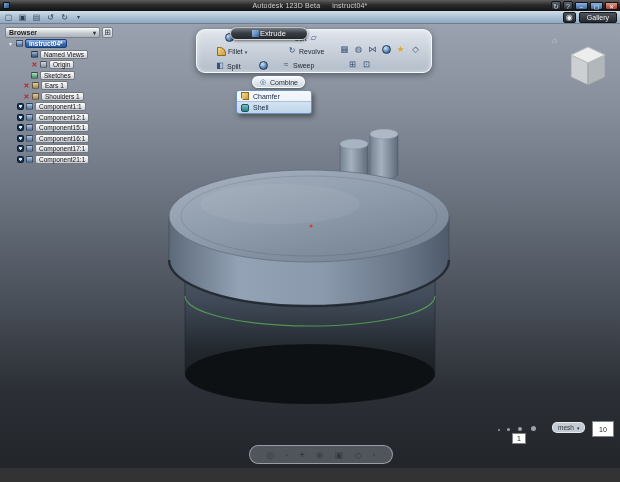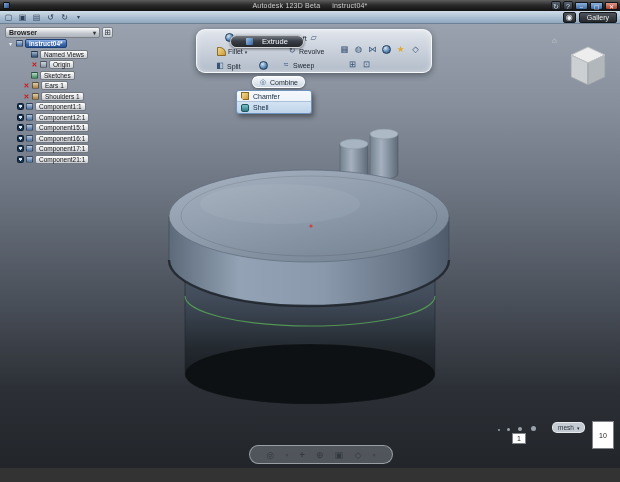--- a/index.html
+++ b/index.html
@@ -73,22 +73,22 @@
   .grp { position:absolute; display:flex; align-items:center; gap:2px; }
   .glabel { font-size:7px; color:#1b2330; }
   .grp .chev { font-size:5px; color:#30405a; }
   .mini { width:10px; height:10px; font-size:8px; line-height:10px; text-align:center; color:#37537a; }
   .mini.fil { width:9px; height:9px; background:linear-gradient(135deg,#f2d88c,#cf9a3a);
     border-radius:0 70% 0 0; border:0.5px solid #8a6a20; }
   .ball { width:9px; height:9px; border-radius:50%;
     background:radial-gradient(circle at 35% 30%, #d6e6f4, #5d8cba 55%, #2b4c74); border:0.5px solid #203a58; }
   .cluster-ico { position:absolute; width:11px; height:11px; font-size:8.5px; line-height:11px; text-align:center; color:#3a5578; }
   .cluster-ico.star { color:#dfa92c; }
-  .extrude-pill { position:absolute; left:34px; top:8px; height:13px; display:flex; align-items:center; gap:9px;
-    padding:0 15px; font-size:7.5px; color:#f2f4f7;
+  .extrude-pill { position:absolute; left:34px; top:0; height:13px; display:flex; align-items:center; gap:1px;
+    padding:0 21px; font-size:7.5px; color:#f2f4f7;
     background:linear-gradient(#767c85,#3a3f47 45%,#23272d); border:1px solid rgba(255,255,255,0.7);
     border-radius:7px; box-shadow:0 1px 3px rgba(0,0,0,0.55); }
   .pill-ico { width:7px; height:7px; border-radius:1px; background:linear-gradient(135deg,#9cc2ea,#35659c); }
   .combine-pill { position:absolute; left:56px; top:49px; height:12px; display:flex; align-items:center; gap:3px;
     padding:0 6px; font-size:7px; color:#1b2330;
     background:linear-gradient(#f6f9fc,#cdd8e4); border:1px solid rgba(255,255,255,0.95); border-radius:7px;
     box-shadow:0 1px 3px rgba(0,0,0,0.4); }
   .dropdown { position:absolute; left:40px; top:63px; width:76px;
     background:linear-gradient(#e9f1fa,#bfd4ea); border:1px solid #6c92bd; border-radius:3px;
     box-shadow:2px 3px 5px rgba(0,0,0,0.4); overflow:hidden; }
@@ -110,21 +110,21 @@
   .nav-ico { font-size:9px; color:#30363e; opacity:0.9; }
   .nav-chev { font-size:5.5px; color:#3a414a; opacity:0.9; }
 
   
   .snap { position:absolute; left:494px; top:395px; width:124px; height:30px; }
   .snap-dot { position:absolute; border-radius:50%; background:#9aa2ac; }
   .snap-chip { position:absolute; left:58px; top:3px; height:11px; display:flex; align-items:center; gap:3px;
     padding:0 5px; font-size:6.5px; color:#2a313a;
     background:rgba(226,231,238,0.85); border:1px solid rgba(255,255,255,0.6); border-radius:5px; }
   .snap-chip .chev { font-size:5px; }
-  .snap-box { position:absolute; width:22px; height:28px; font-size:7px; text-align:center; color:#1c1c1c;
+  .snap-box { position:absolute; width:22px; height:16px; font-size:7px; text-align:center; color:#1c1c1c;
     background:#fff; border:1px solid #7e8185; font-family:"Liberation Sans",sans-serif; padding:0; }
   .snap-box.small { width:14px; height:11px; }
 
   
   .statusbar { position:absolute; left:0; top:468px; width:620px; height:14px;
     background:linear-gradient(#efece5,#cbc7bd); border-top:1px solid #8d8a82; }
   .status-text { position:absolute; left:180px; width:150px; top:2px; text-align:center; font-size:7.5px; color:#33332f; }
 </style>
 </head>
 <body>

